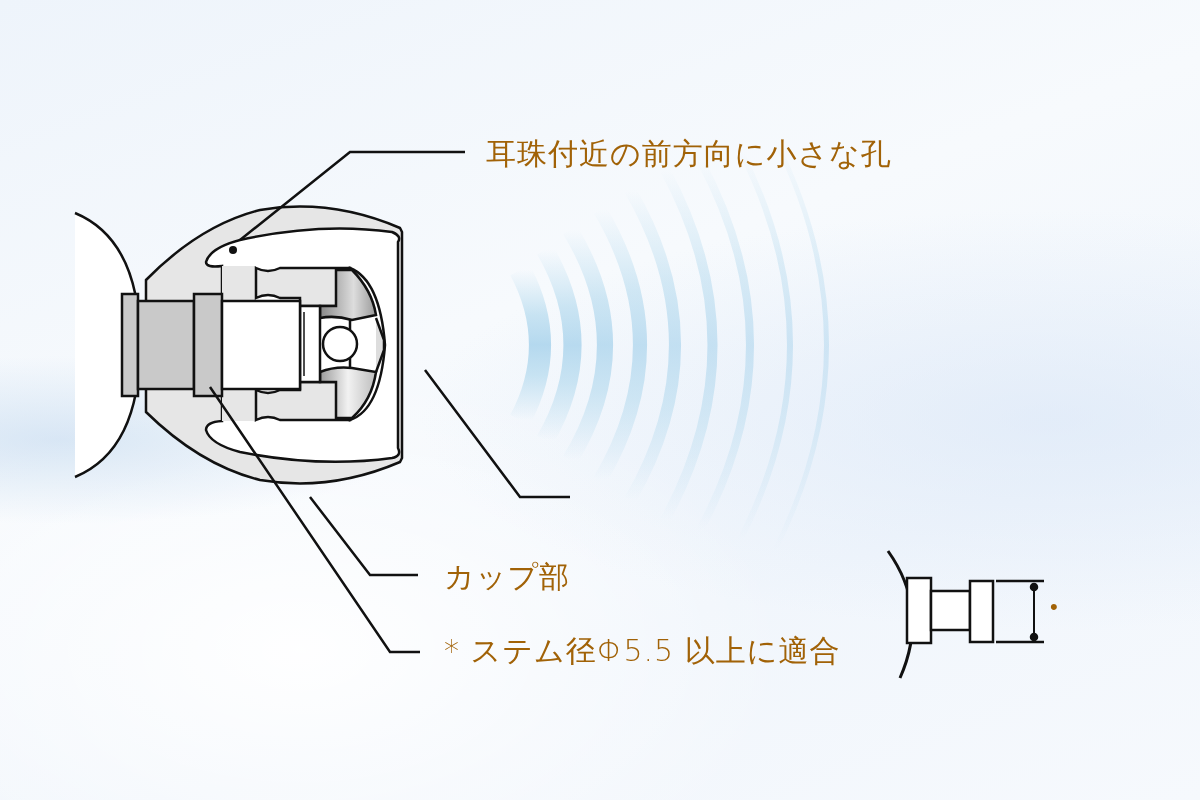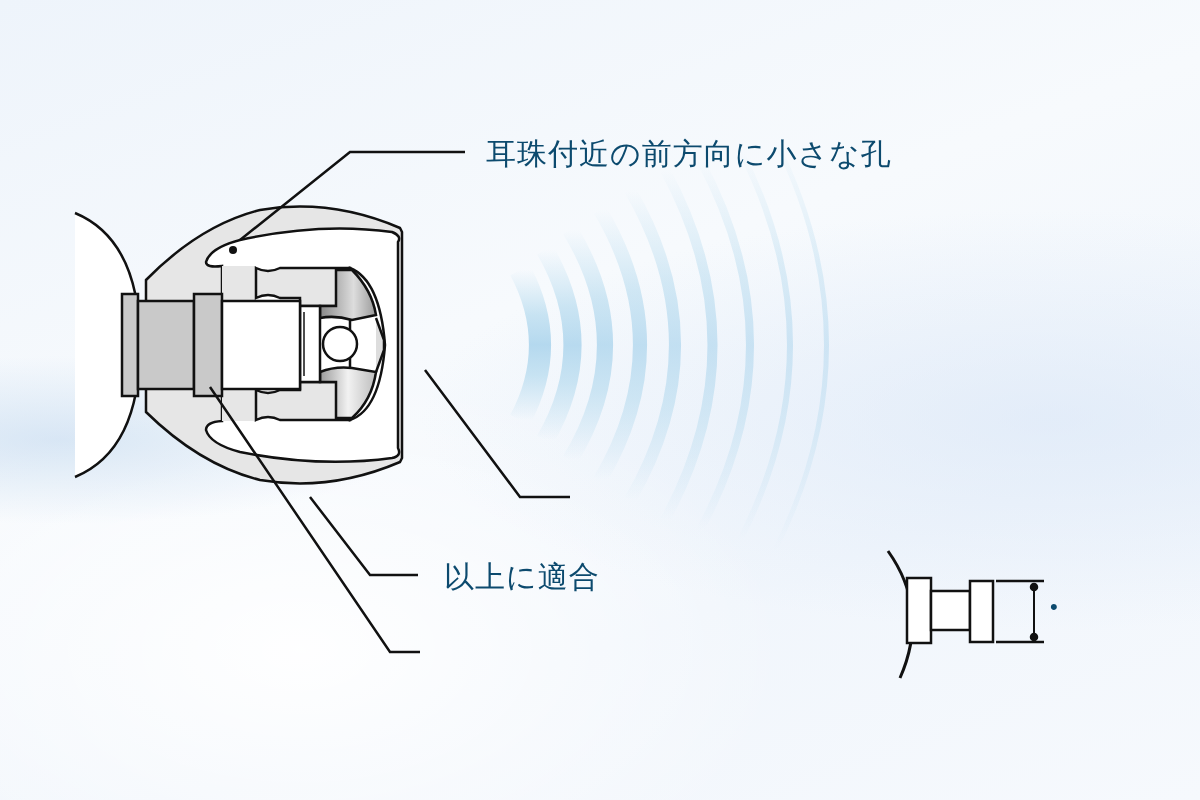--- a/index.html
+++ b/index.html
@@ -23,21 +23,21 @@
       position: absolute; left: 0; top: 0;
       width: 1200px; height: 800px;
       background:
         radial-gradient(ellipse 900px 300px at 1050px 420px, rgba(214,228,246,0.55), rgba(255,255,255,0) 70%),
         radial-gradient(ellipse 500px 120px at 60px 440px, rgba(190,214,238,0.55), rgba(255,255,255,0) 70%),
         radial-gradient(ellipse 700px 400px at 300px 650px, rgba(255,255,255,0.95), rgba(255,255,255,0) 70%),
         linear-gradient(160deg, #eef4fb 0%, #f7fafd 40%, #f1f6fc 70%, #f6f9fd 100%);
     }
     .label {
       position: absolute;
-      color: #0c4a6e;
+      color: #a16207;
       font-size: 30px;
       font-weight: 300;
       letter-spacing: 1px;
       white-space: nowrap;
       line-height: 1;
     }
     svg { position: absolute; left: 0; top: 0; }
   </style>
 </head>
 <body>
@@ -128,15 +128,16 @@
       <rect x="970" y="581" width="23" height="61" fill="#ffffff"></rect>
       <line x1="996" y1="581" x2="1044" y2="581"></line>
       <line x1="996" y1="642" x2="1044" y2="642"></line>
       <line x1="1034" y1="585" x2="1034" y2="638" stroke-width="2"></line>
       <circle cx="1034" cy="587" r="3" fill="#111"></circle>
       <circle cx="1034" cy="637" r="3" fill="#111"></circle>
     </g>
   </svg>
 
   <div class="label" style="left:486px; top:139px;">耳珠付近の前方向に小さな孔</div>
-  <div class="label" style="left:444px; top:562px;">以上に適合</div>
+  <div class="label" style="left:444px; top:562px;">カップ部</div>
+  <div class="label" style="left:444px; top:636px;">* ステム径Φ5.5 以上に適合</div>
   <div class="label" style="left:1050px; top:596px; font-size:22px;">•</div>
 </div>
 
 </body></html>

